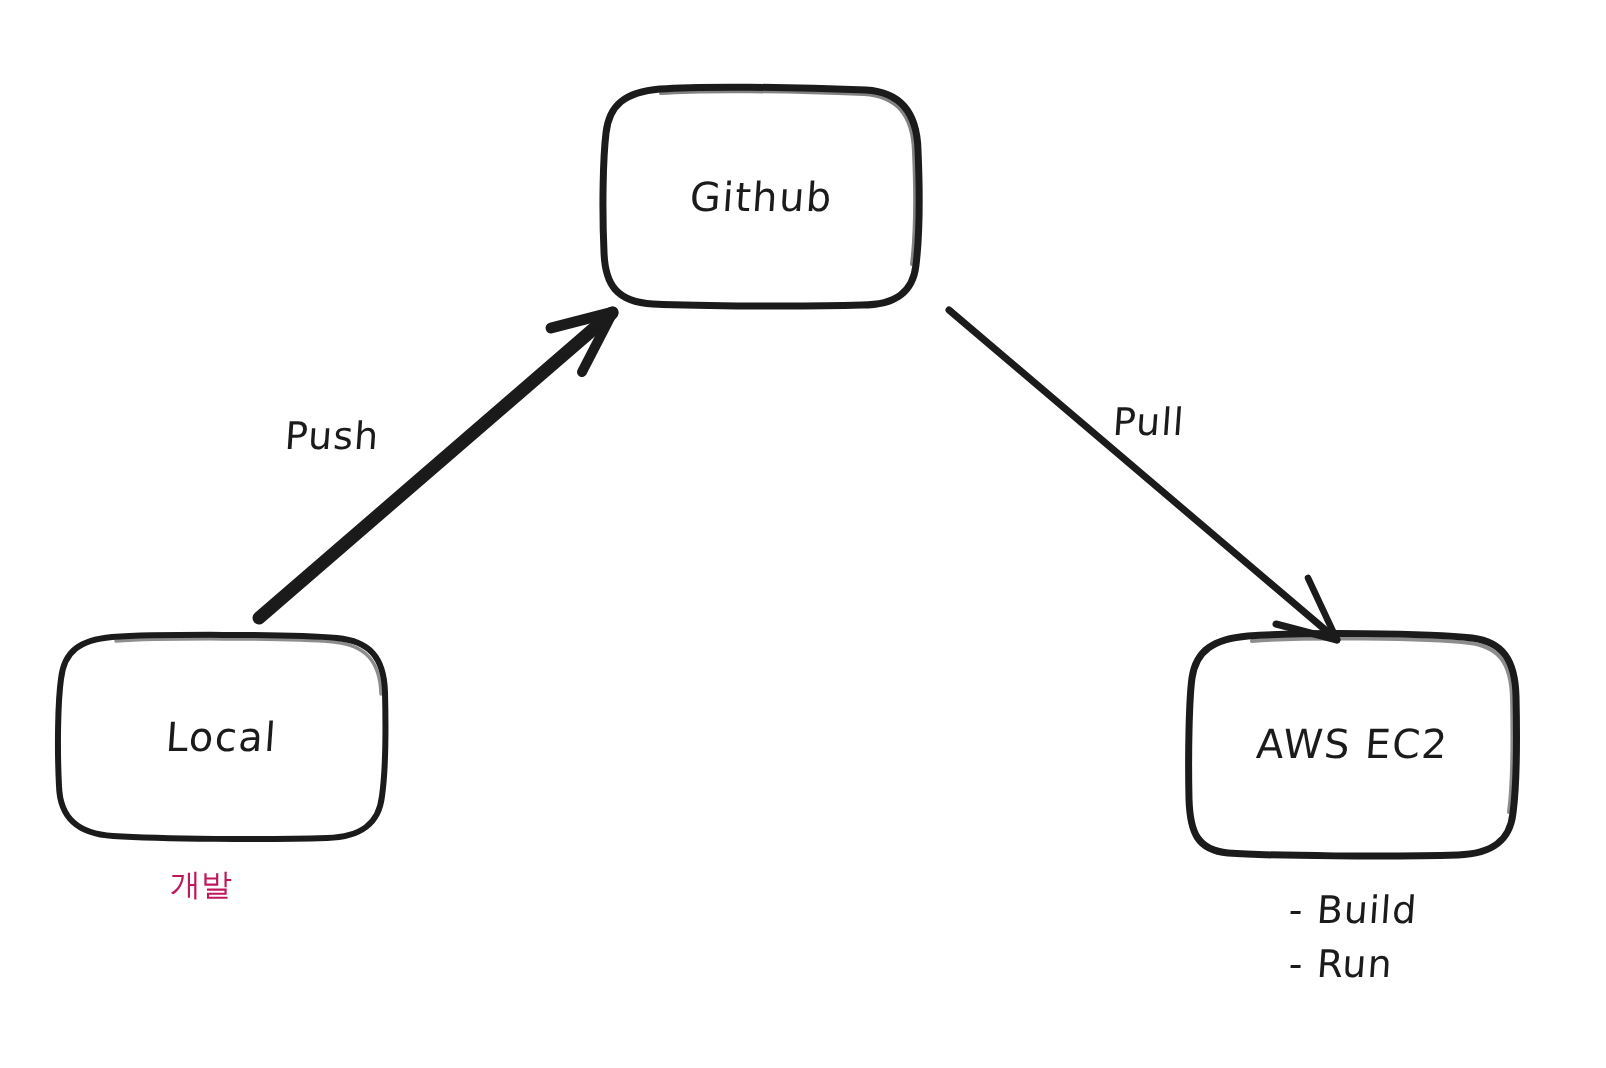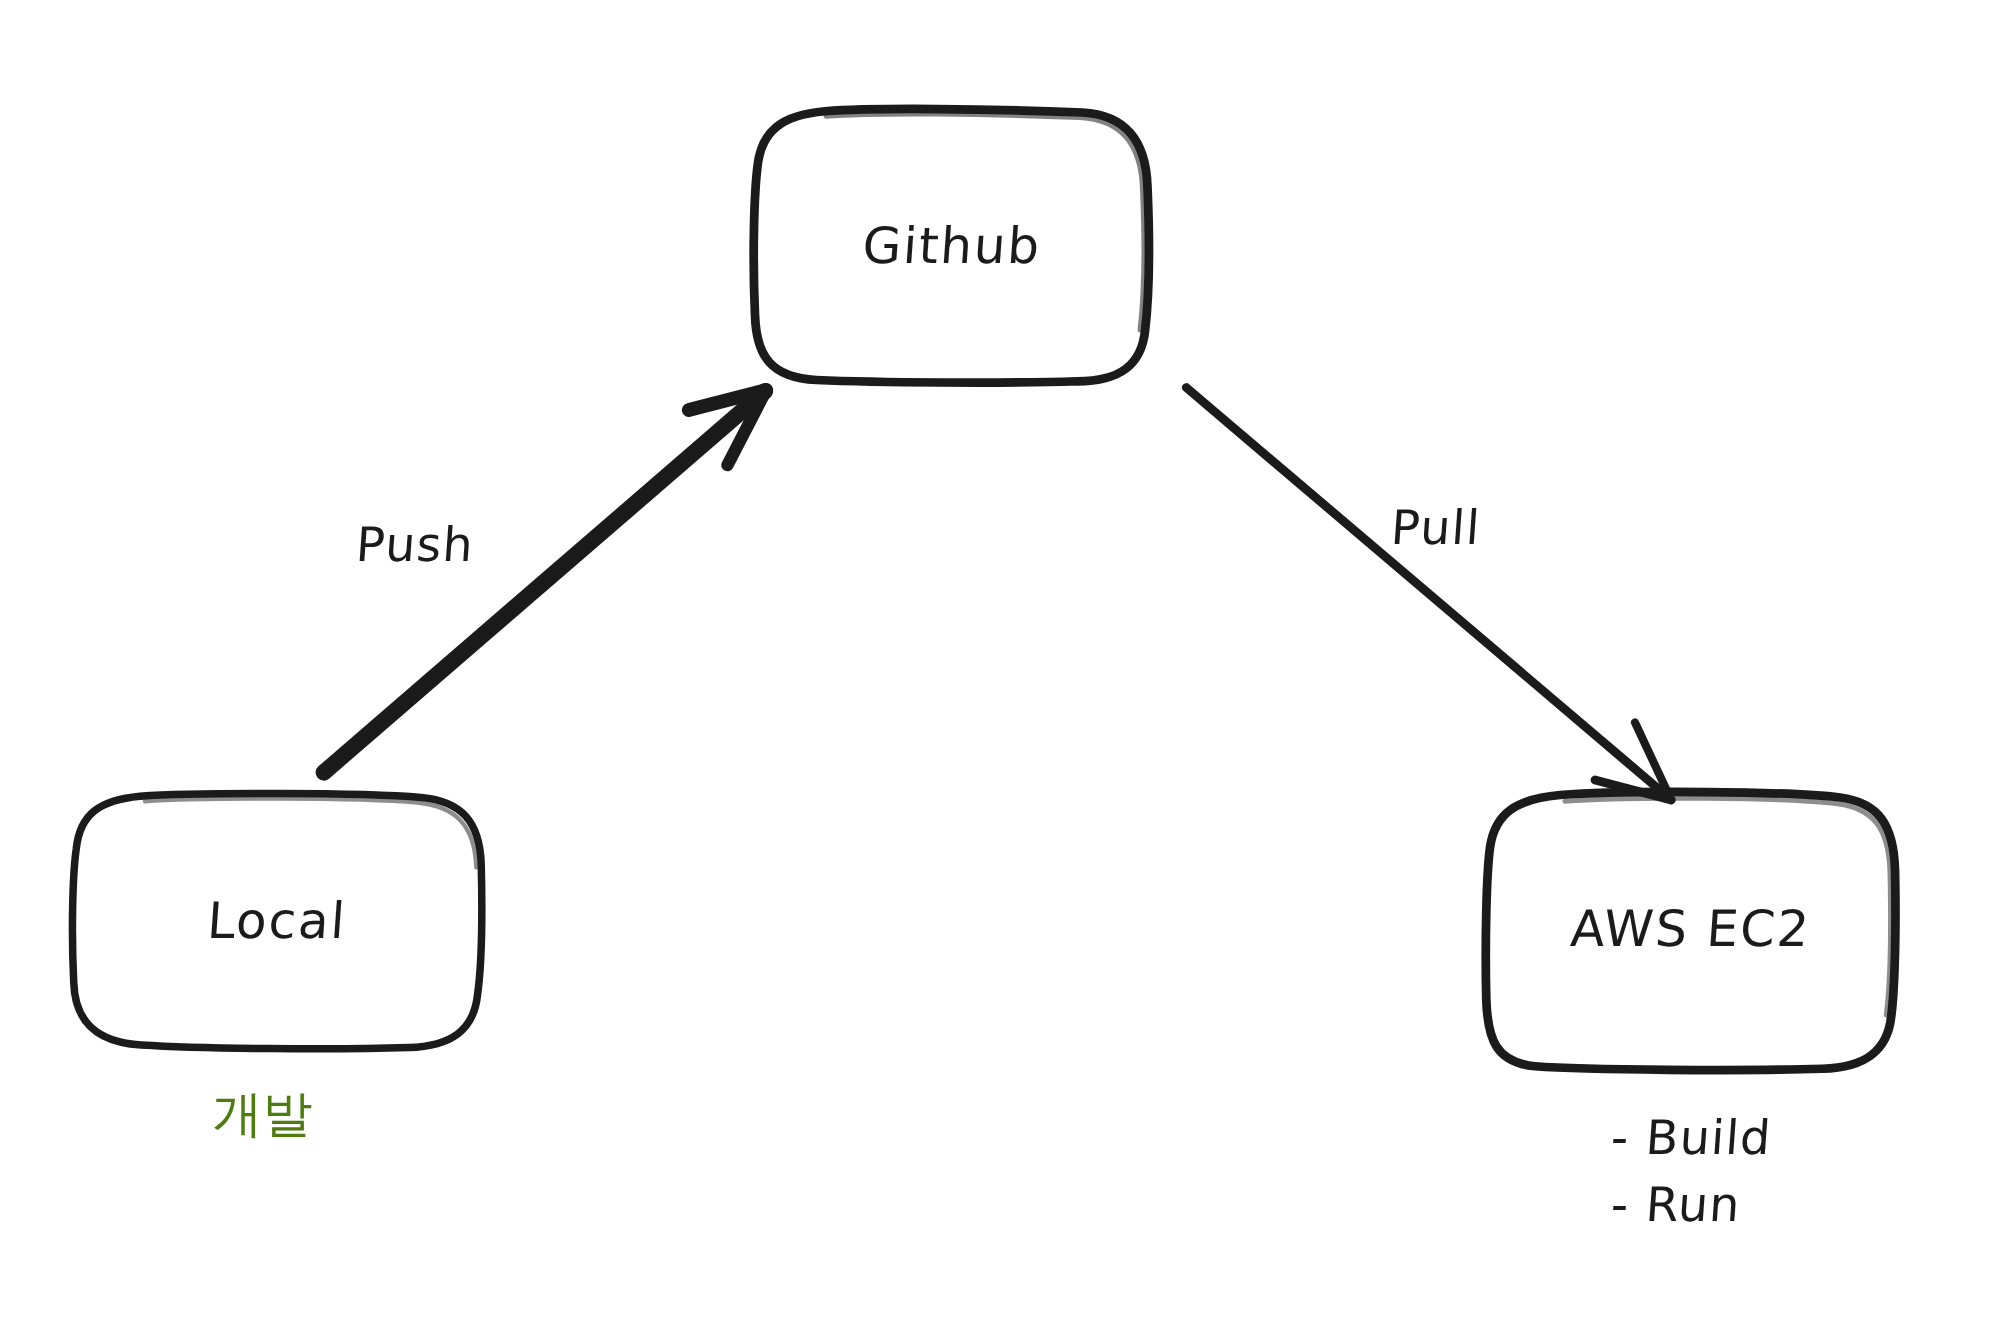--- a/index.html
+++ b/index.html
@@ -39,23 +39,23 @@
     position: absolute;
     color: #1b1b1b;
     font-family: "DejaVu Sans", sans-serif;
     font-size: 38px;
     letter-spacing: 1px;
     white-space: nowrap;
     transform: skewX(-4deg);
   }
   .caption {
     position: absolute;
-    color: #4d7c0f;
+    color: #be185d;
     font-family: "DejaVu Sans", sans-serif;
-    font-size: 40px;
+    font-size: 31px;
     white-space: nowrap;
   }
   .note-line {
     position: absolute;
     color: #1b1b1b;
     font-family: "DejaVu Sans", sans-serif;
     font-size: 38px;
     letter-spacing: 1px;
     white-space: nowrap;
     transform: skewX(-4deg);

